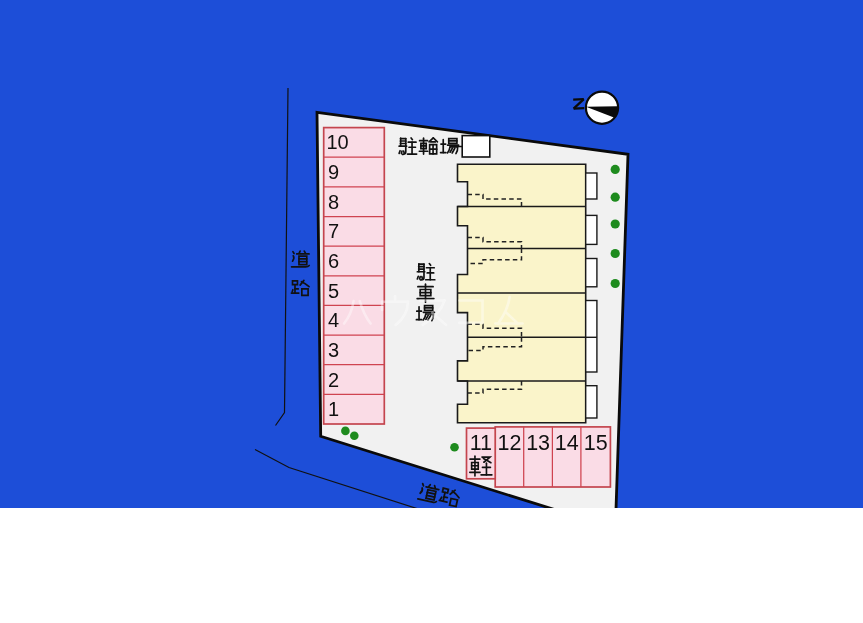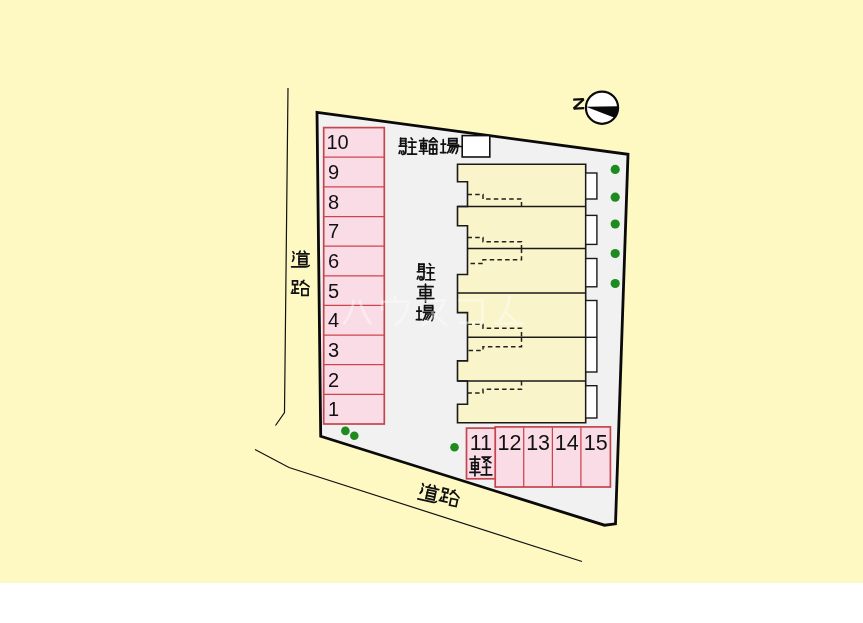--- a/index.html
+++ b/index.html
@@ -1,16 +1,16 @@
 <!DOCTYPE html>
 <html><head>
 <meta charset="utf-8">
 <style>
 html,body{margin:0;padding:0;background:#fff;}
-#stage{position:relative;width:863px;height:583px;background:#fef9c3;overflow:hidden;
+#stage{position:relative;width:863px;height:508px;background:#1d4ed8;overflow:hidden;
   font-family:"Liberation Sans", sans-serif;}
 svg{position:absolute;left:0;top:0;}
 </style>
 </head>
 <body>
 <div id="stage">
 <svg width="863" height="623" viewBox="0 0 863 623">
 
   <polygon points="317,112.3 628,154.3 615.5,523.8 604.5,525.2 320.7,436.3" fill="#f1f1f1" stroke="#0a0a0a" stroke-width="2.8" stroke-linejoin="miter"></polygon>
 

